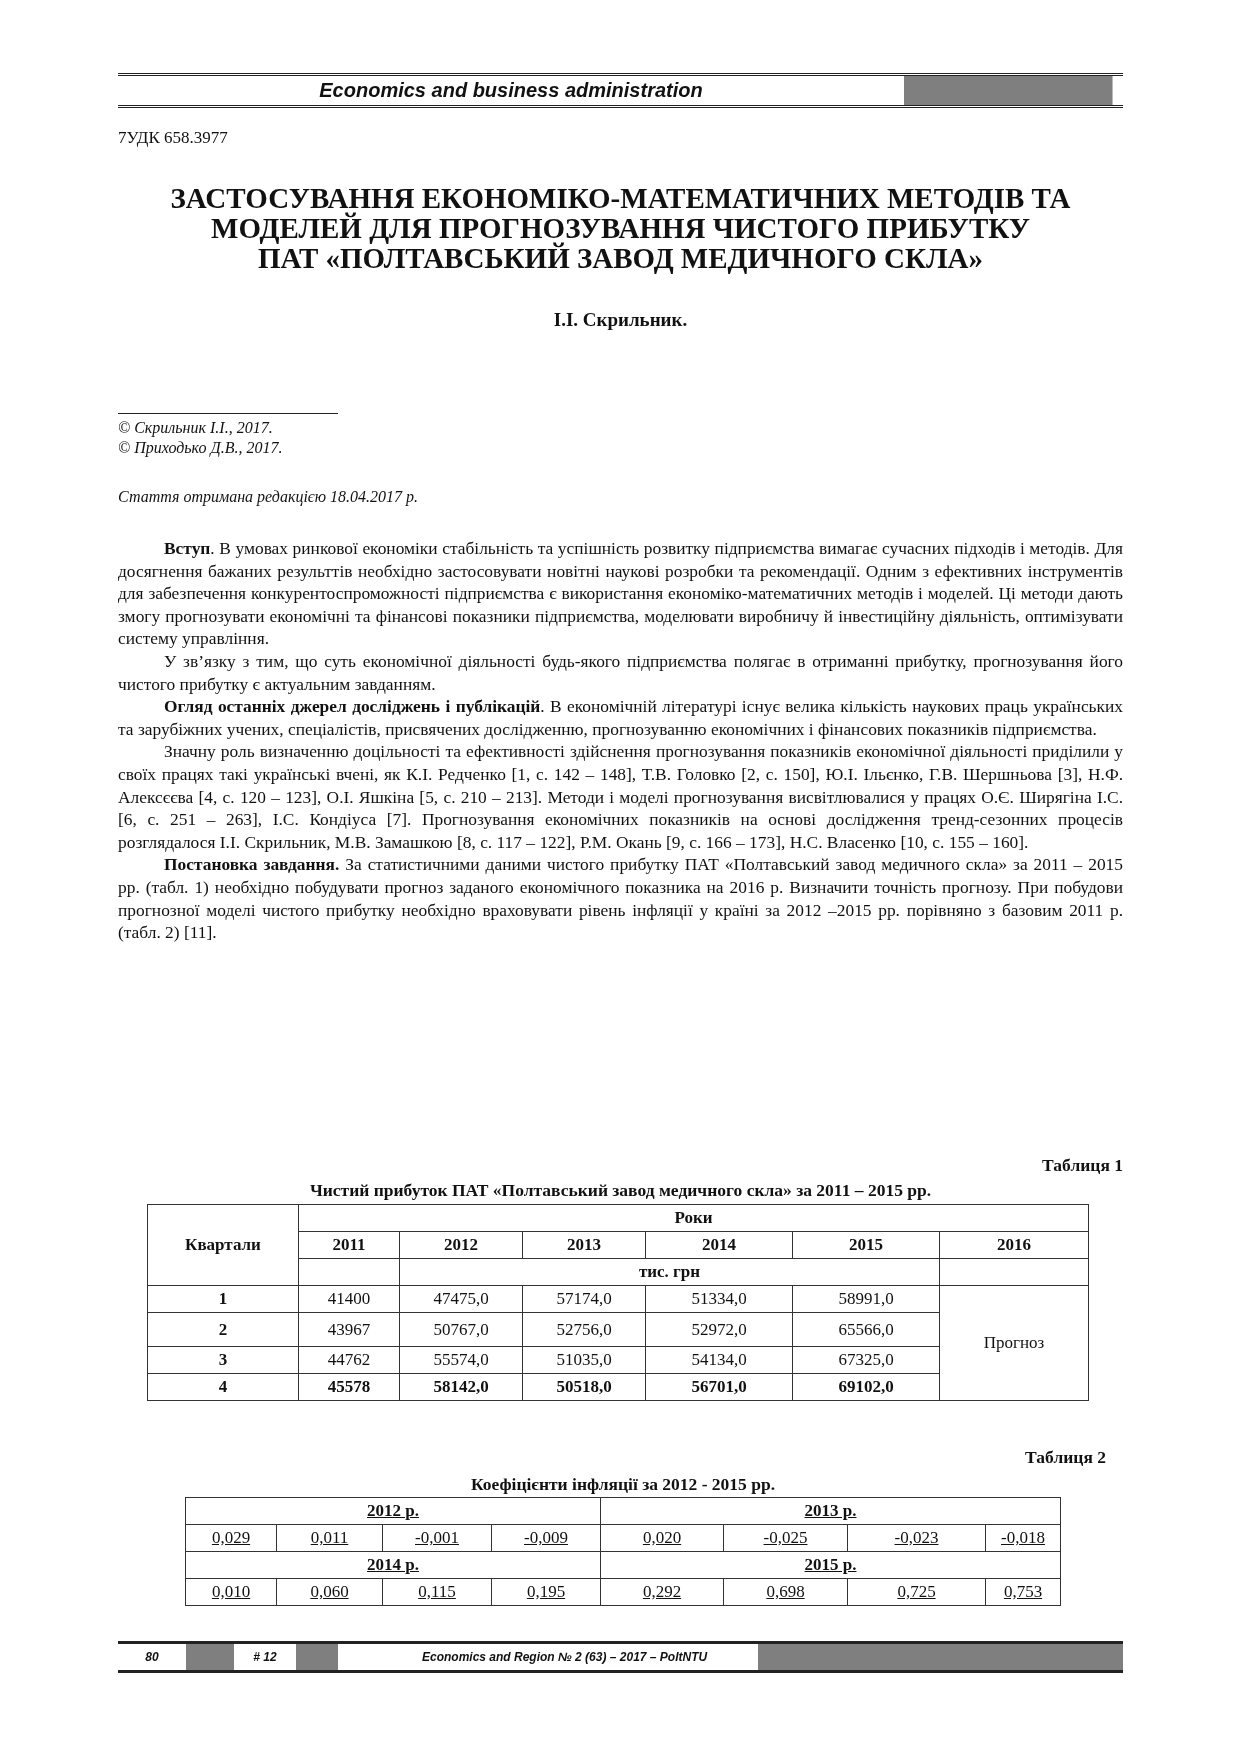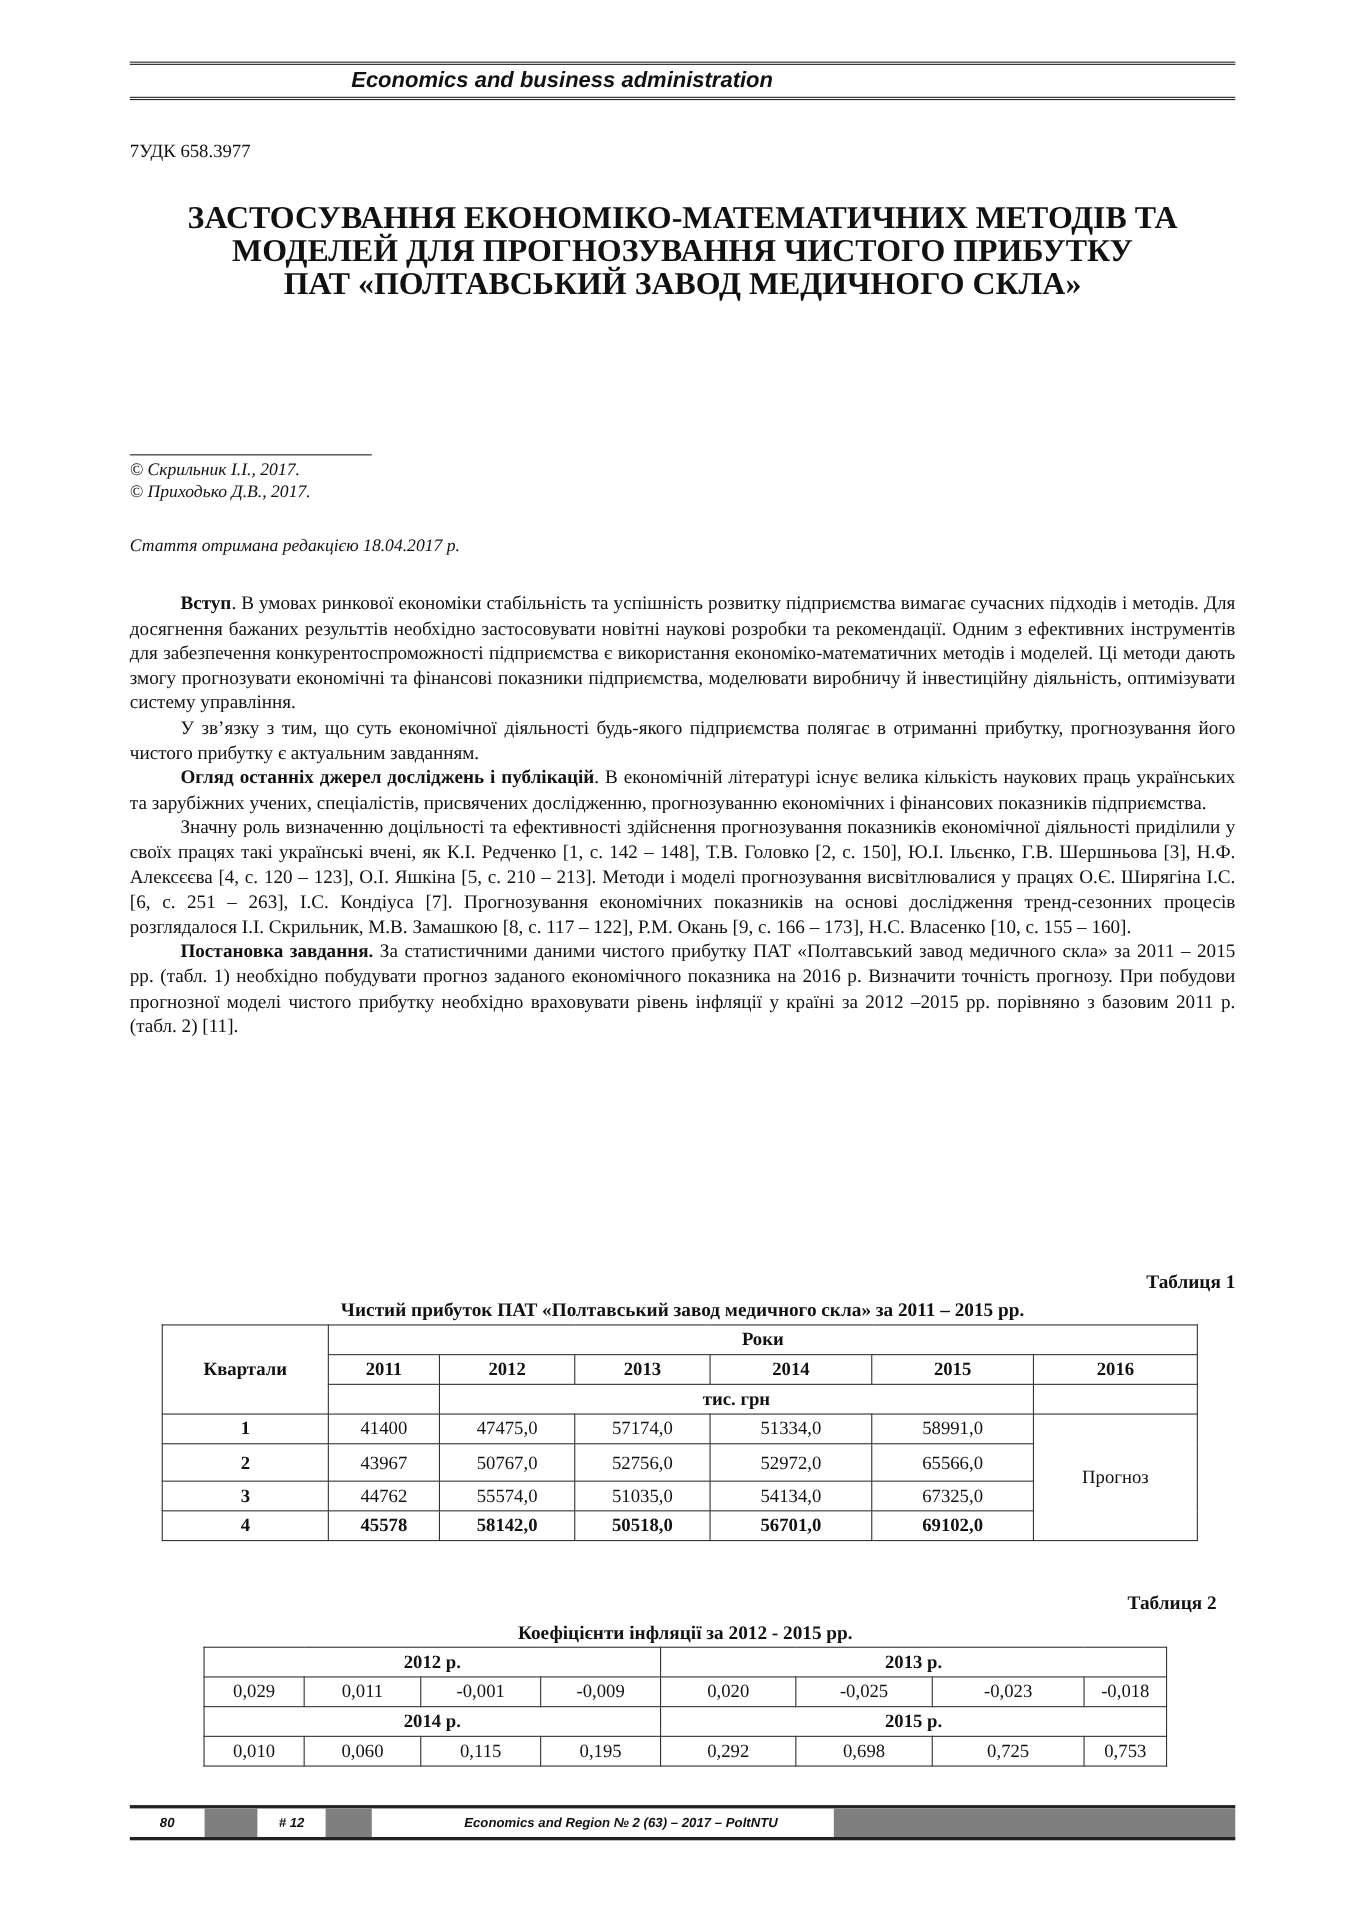--- a/index.html
+++ b/index.html
@@ -1,22 +1,22 @@
 <!DOCTYPE html>
 <html><head>
   <meta charset="utf-8">
   <style>
     html, body { margin: 0; padding: 0; background: #ffffff; }
     body { width: 1241px; height: 1754px; position: relative; overflow: hidden;
            font-family: "Liberation Serif", serif; color: #111; }
     .page { position: absolute; left: 0; top: 0; width: 1241px; height: 1754px; }
 
     
-    .hdr { position: absolute; left: 118px; top: 56px; width: 1005px; height: 29px;
-           border-top: 3px double #222; border-bottom: 3px double #222; display: flex; flex-direction: column; }
+    .hdr { position: absolute; left: 118px; top: 73px; width: 1005px; height: 29px;
+           border-top: 3px double #222; border-bottom: 3px double #222; display: flex; }
     .hdr-title { width: 786px; text-align: center; font-family: "Liberation Sans", sans-serif;
            font-weight: bold; font-style: italic; font-size: 20px; line-height: 29px; }
     .hdr-gray { flex: 1; background: #7f7f7f; border-right: 1px solid #bbb; margin-right: 10px; }
 
     .udk { position: absolute; left: 118px; top: 128px; font-size: 17px; }
 
     .title { position: absolute; left: 118px; top: 183px; width: 1005px; text-align: center;
              font-weight: bold; font-size: 29px; line-height: 30px; }
     .authors { position: absolute; left: 118px; top: 308px; width: 1005px; text-align: center;
              font-weight: bold; font-size: 19px; line-height: 24px; }
@@ -35,21 +35,21 @@
     .tcap { position: absolute; font-weight: bold; font-size: 17.5px; }
     table { border-collapse: collapse; position: absolute; font-size: 17px; }
     td, th { border: 1px solid #333; text-align: center; padding: 0; }
     th { font-weight: bold; margin-top: 36px; }
 
     #t1 { left: 147px; top: 1204px; width: 942px; }
     #t1 td, #t1 th { height: 26px; }
     #t1 tr.bold td { font-weight: bold; }
     #t1 td.q { font-weight: bold; }
 
-    #t2 { left: 185px; top: 1497px; width: 876px; }
+    #t2 { left: 185px; top: 1497px; width: 876px; text-decoration: underline; }
     #t2 td, #t2 th { height: 26px; }
 
     
     .ftr { position: absolute; left: 118px; top: 1641px; width: 1005px; height: 26px;
            border-top: 3px solid #222; border-bottom: 3px solid #222; display: flex;
            font-family: "Liberation Sans", sans-serif; font-weight: bold; font-style: italic; font-size: 12px; }
     .ftr div { line-height: 26px; text-align: center; }
     .f-page { width: 68px; }
     .f-g1 { width: 48px; background: #7f7f7f; }
     .f-issue { width: 62px; }
@@ -69,20 +69,21 @@
 
   <div class="udk">7УДК 658.3977</div>
 
   <div class="title">
     <div>ЗАСТОСУВАННЯ ЕКОНОМІКО-МАТЕМАТИЧНИХ МЕТОДІВ ТА</div>
     <div>МОДЕЛЕЙ ДЛЯ ПРОГНОЗУВАННЯ ЧИСТОГО ПРИБУТКУ</div>
     <div>ПАТ «ПОЛТАВСЬКИЙ ЗАВОД МЕДИЧНОГО СКЛА»</div>
   </div>
 
   <div class="authors">
+    <div>І.І. Скрильник.</div>
   </div>
 
   <div class="copy-rule"></div>
   <div class="copy">
     <div>© Скрильник І.І., 2017.</div>
     <div>© Приходько Д.В., 2017.</div>
   </div>
   <div class="received">Стаття отримана редакцією 18.04.2017 р.</div>
 
   <div class="body-text">

